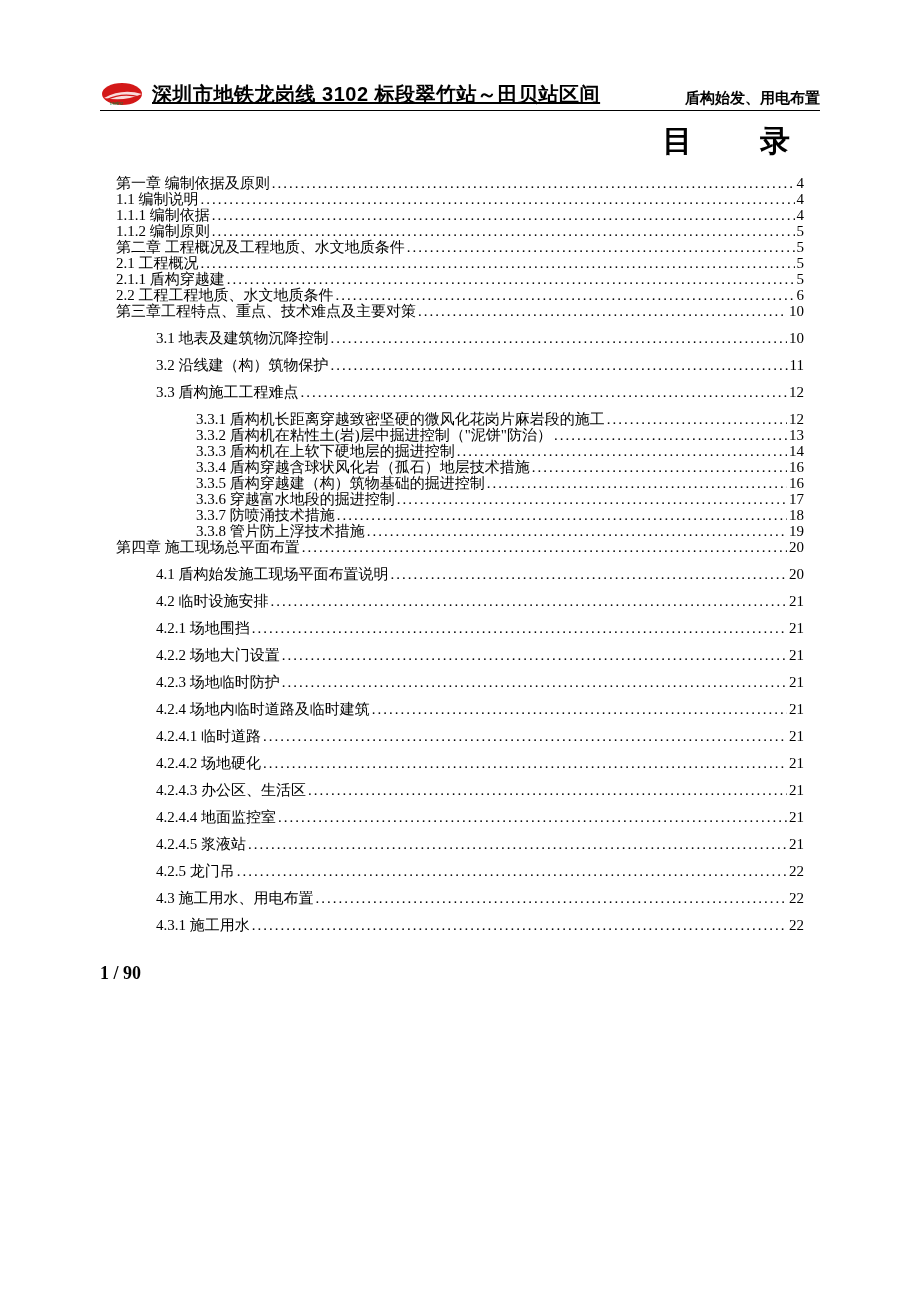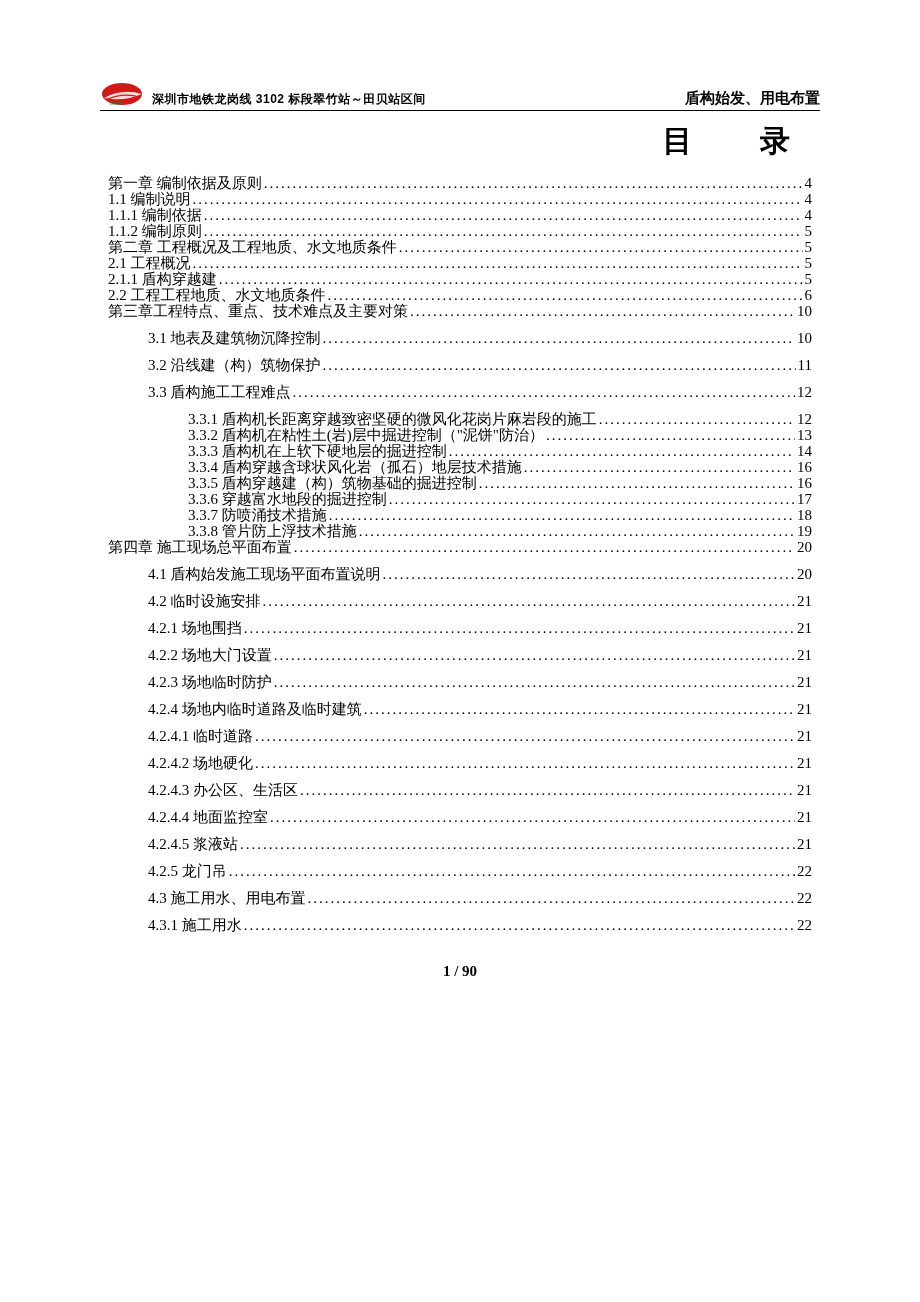--- a/index.html
+++ b/index.html
@@ -29,23 +29,24 @@
     gap: 4px;
   }
   .logo {
     width: 48px;
     height: 28px;
     position: relative;
   }
   .logo svg { display:block; }
   .header-title {
     font-family: "SimHei", "黑体", sans-serif;
-    font-size: 12px;
+    font-size: 20px;
     font-weight: bold;
     letter-spacing: 0.5px;
+    text-decoration: underline;
   }
   .header-right {
     font-family: "SimHei", "黑体", sans-serif;
     font-size: 15px;
     font-weight: bold;
     color: #000;
   }
   .doc-title {
     text-align: right;
     font-family: "SimSun", "宋体", serif;
@@ -55,40 +56,40 @@
     margin: 6px 0 14px 0;
   }
   .toc {
     font-size: 15px;
     line-height: 1.0;
   }
   .toc-row {
     display: flex;
     align-items: baseline;
     white-space: nowrap;
-    margin: 8px;
+    margin: 16px;
   }
   .toc-row.lvl0 { padding-left: 0; margin-top: 1px; margin-bottom: 1px; }
   .toc-row.lvl1 { padding-left: 40px; margin-top: 12px; margin-bottom: 12px; align-items: center; }
   .toc-row.lvl2 { padding-left: 80px; margin-top: 1px; margin-bottom: 1px; }
   .toc-label { flex: 0 0 auto; }
   .toc-dots {
     flex: 1 1 auto;
     overflow: hidden;
     letter-spacing: 2px;
     margin: 0 2px;
     font-family: "SimSun", serif;
   }
   .toc-dots::after {
     content: "..........................................................................................................................................................................................";
   }
   .toc-page { flex: 0 0 auto; }
   .footer {
-    text-align: center;
-    font-size: 15px;
+    text-align: left;
+    font-size: 18px;
     font-weight: bold;
     margin-top: 30px;
   }
 </style>
 </head>
 <body>
 
 <div class="page">
 
   <div class="header-row">

